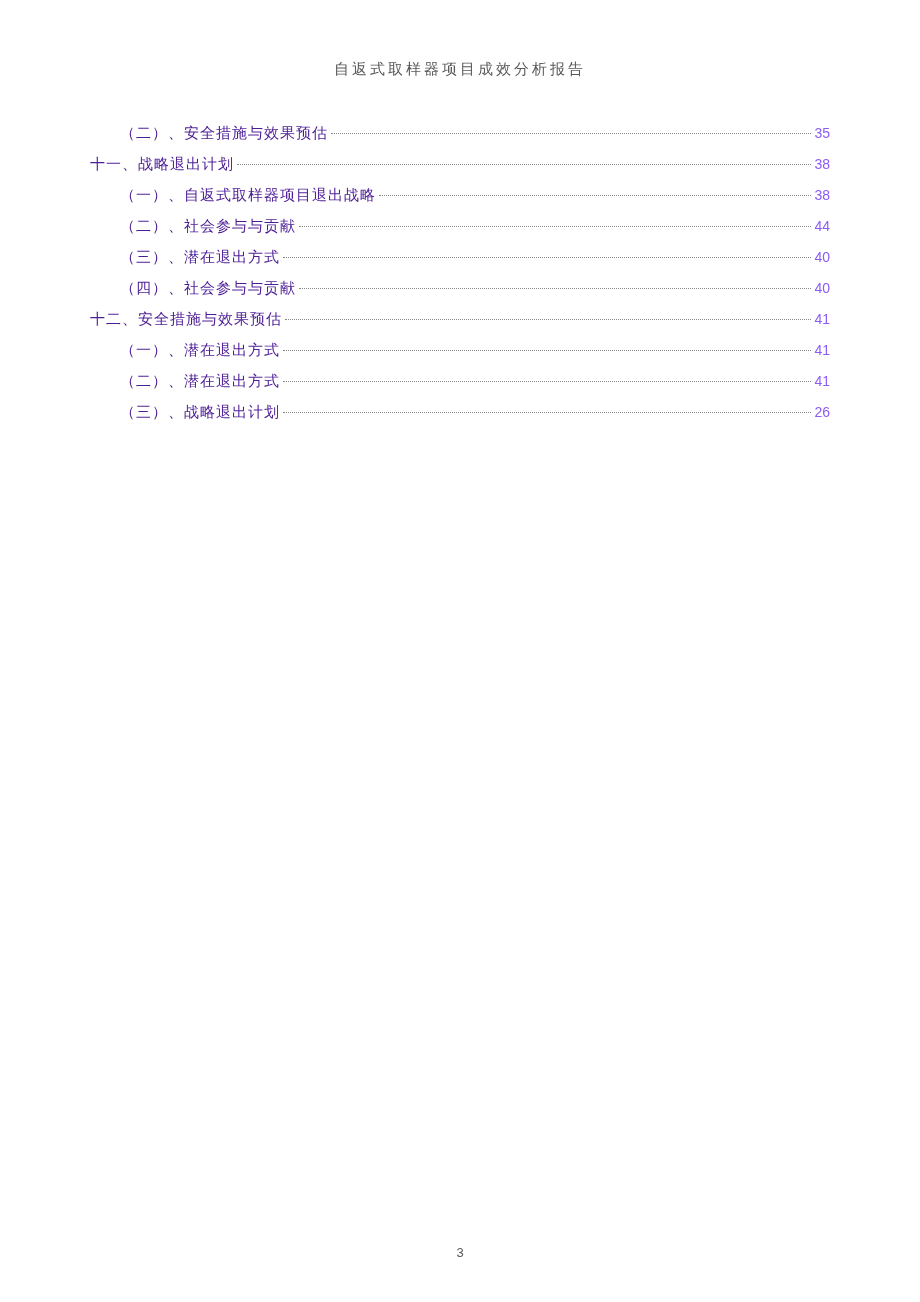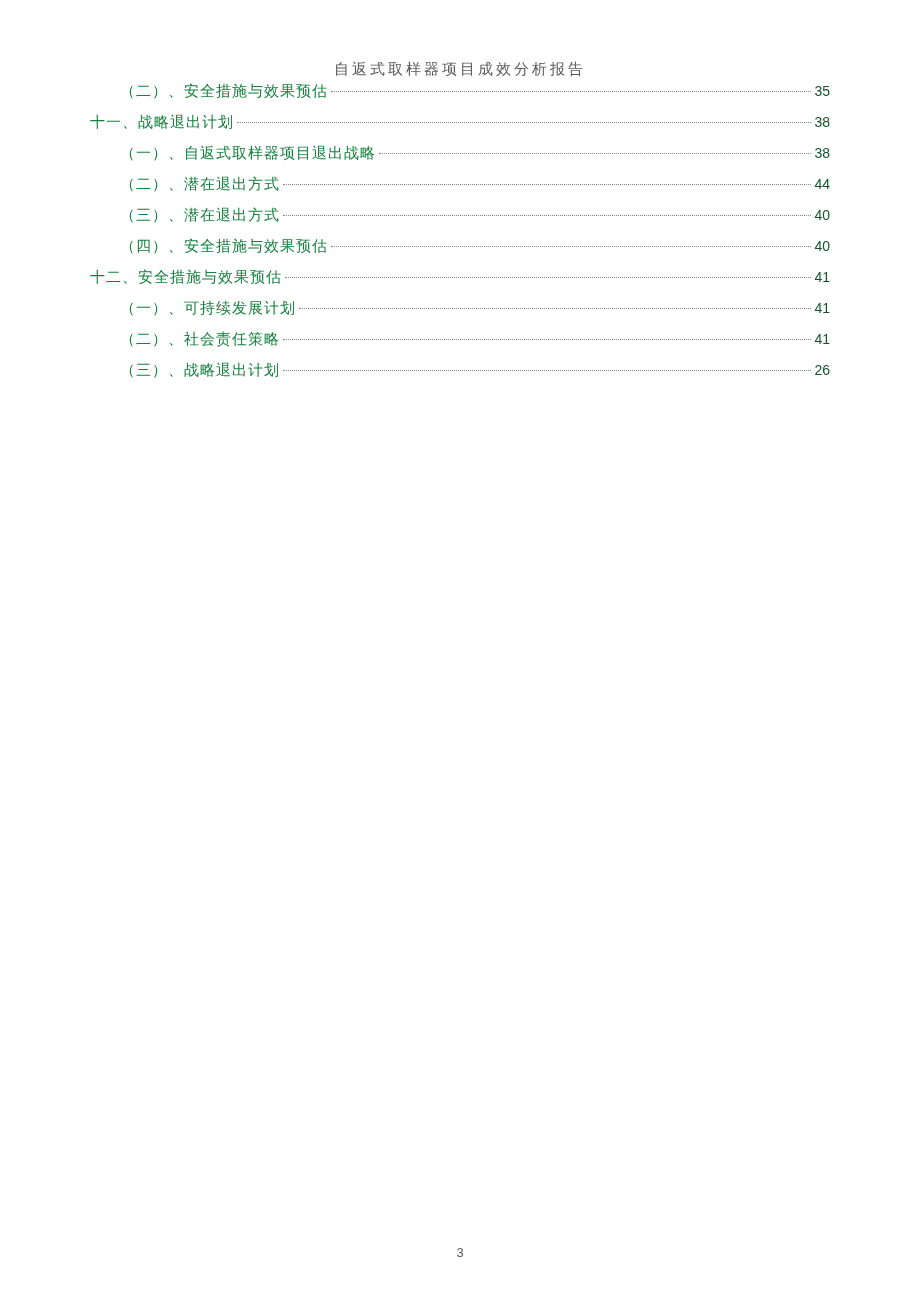--- a/index.html
+++ b/index.html
@@ -18,53 +18,54 @@
     .page {
       padding: 60px 90px 40px 90px;
       height: 100%;
       position: relative;
     }
     .header-title {
       text-align: center;
       font-size: 15px;
       letter-spacing: 3px;
       color: #595959;
+      margin-bottom: 42px;
       font-family: "SimSun", "宋体", serif;
     }
     .toc {
       font-size: 15px;
       line-height: 1.6;
     }
     .toc-entry {
       display: flex;
       align-items: baseline;
       margin-bottom: 7px;
       white-space: nowrap;
     }
     .toc-entry.level-1 {
       padding-left: 0;
       justify-content: center;
     }
     .toc-entry.level-2 {
       padding-left: 30px;
     }
     .toc-label {
-      color: #15803d;
+      color: #4c1d95;
       letter-spacing: 1px;
     }
     .toc-dots {
       flex: 1;
       border-bottom: 1.5px dotted #888;
       margin: 0 3px;
       position: relative;
       bottom: 4px;
       min-width: 20px;
     }
     .toc-page {
-      color: #14532d;
+      color: #8b5cf6;
       font-family: Arial, sans-serif;
       font-size: 14px;
     }
     .page-number {
       position: absolute;
       bottom: 42px;
       left: 0;
       right: 0;
       text-align: center;
       font-size: 13px;
@@ -88,46 +89,46 @@
       <span class="toc-label">十一、战略退出计划</span>
       <span class="toc-dots"></span>
       <span class="toc-page">38</span>
     </div>
     <div class="toc-entry level-2">
       <span class="toc-label">（一）、自返式取样器项目退出战略</span>
       <span class="toc-dots"></span>
       <span class="toc-page">38</span>
     </div>
     <div class="toc-entry level-2">
-      <span class="toc-label">（二）、潜在退出方式</span>
+      <span class="toc-label">（二）、社会参与与贡献</span>
       <span class="toc-dots"></span>
       <span class="toc-page">44</span>
     </div>
     <div class="toc-entry level-2">
       <span class="toc-label">（三）、潜在退出方式</span>
       <span class="toc-dots"></span>
       <span class="toc-page">40</span>
     </div>
     <div class="toc-entry level-2">
-      <span class="toc-label">（四）、安全措施与效果预估</span>
+      <span class="toc-label">（四）、社会参与与贡献</span>
       <span class="toc-dots"></span>
       <span class="toc-page">40</span>
     </div>
     <div class="toc-entry level-1">
       <span class="toc-label">十二、安全措施与效果预估</span>
       <span class="toc-dots"></span>
       <span class="toc-page">41</span>
     </div>
     <div class="toc-entry level-2">
-      <span class="toc-label">（一）、可持续发展计划</span>
+      <span class="toc-label">（一）、潜在退出方式</span>
       <span class="toc-dots"></span>
       <span class="toc-page">41</span>
     </div>
     <div class="toc-entry level-2">
-      <span class="toc-label">（二）、社会责任策略</span>
+      <span class="toc-label">（二）、潜在退出方式</span>
       <span class="toc-dots"></span>
       <span class="toc-page">41</span>
     </div>
     <div class="toc-entry level-2">
       <span class="toc-label">（三）、战略退出计划</span>
       <span class="toc-dots"></span>
       <span class="toc-page">26</span>
     </div>
   </div>
 

